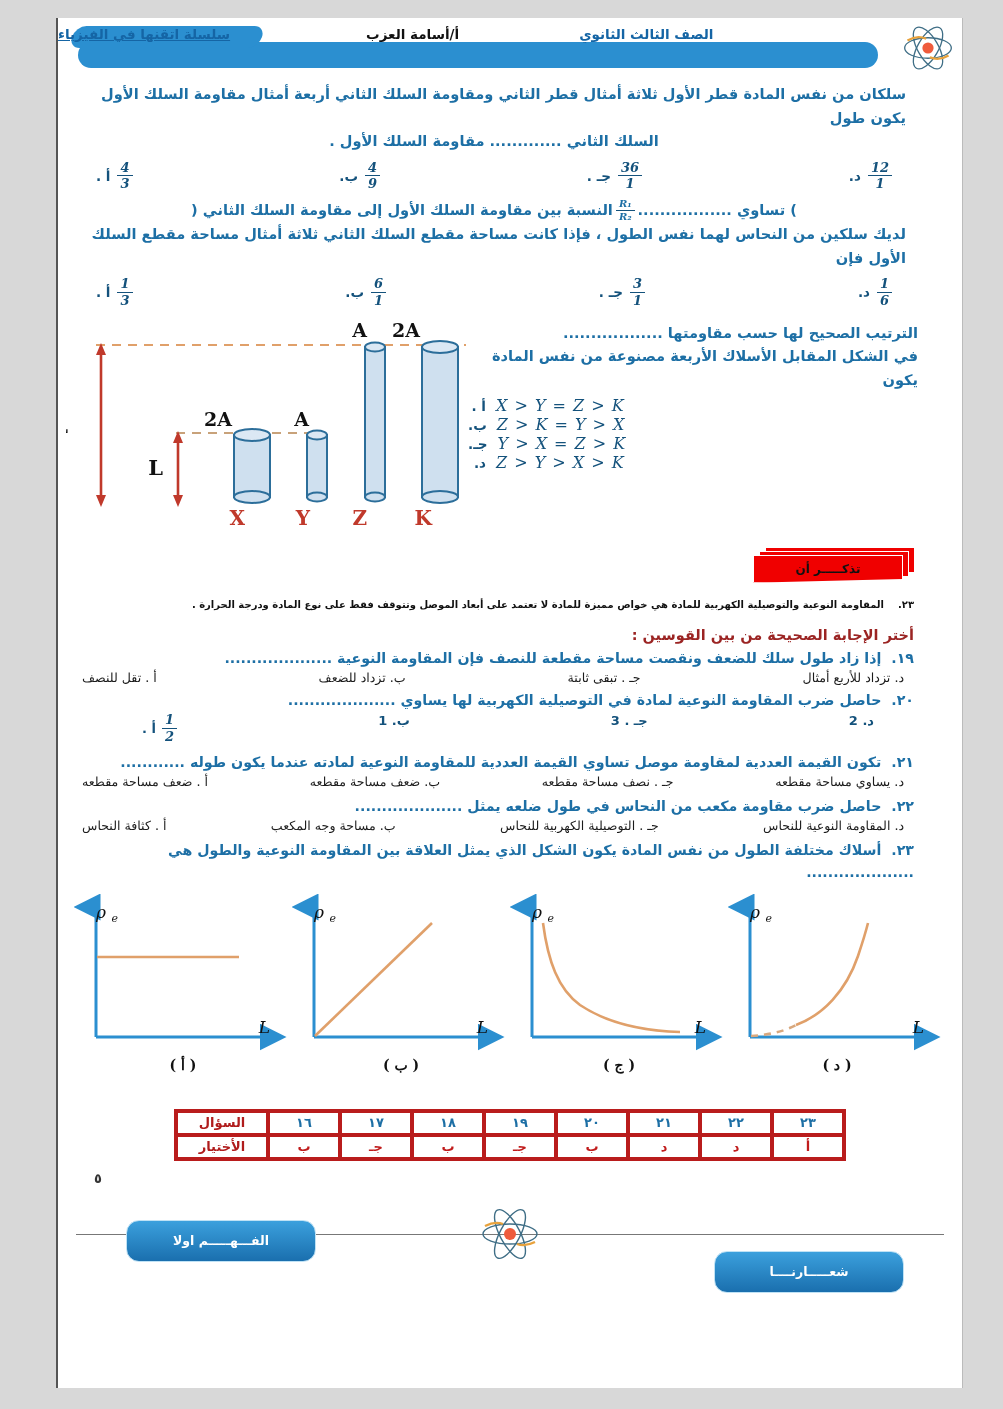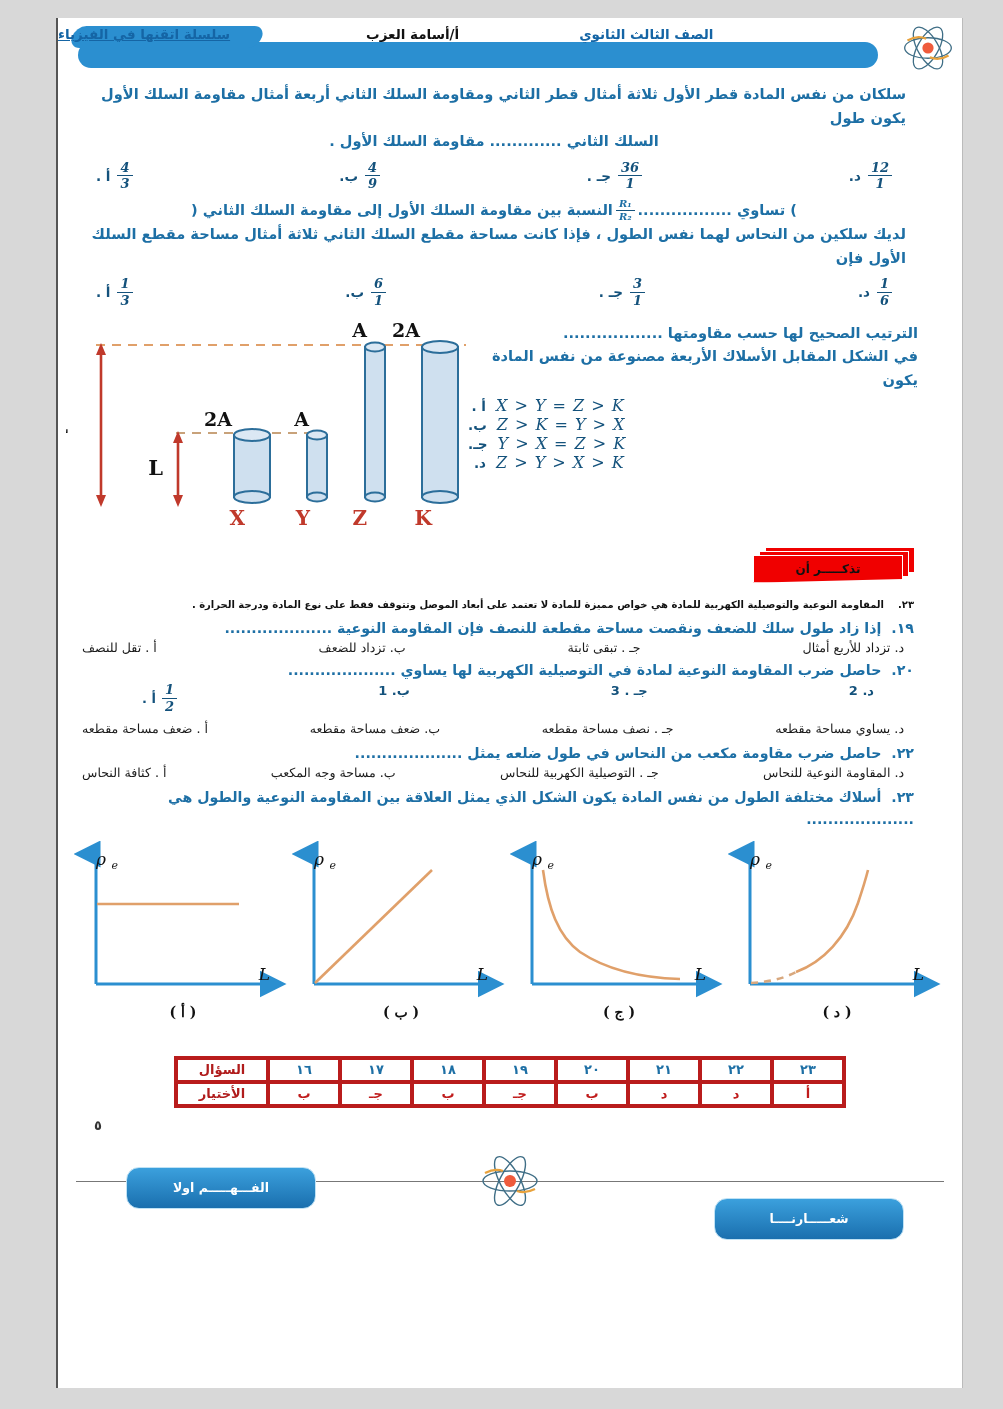--- a/index.html
+++ b/index.html
@@ -317,20 +317,21 @@
       <div class="lbl">تذكـــــر أن</div>
     </div>
   </div>
 
   <div class="q23note">
     <span>٢٣.</span>
     &nbsp;&nbsp;
     <span>المقاومة النوعية والتوصيلية الكهربية للمادة هي خواص مميزة للمادة لا تعتمد على أبعاد الموصل وتتوقف فقط على نوع المادة ودرجة الحرارة .</span>
   </div>
 
+  <div class="choose">أختر الإجابة الصحيحة من بين القوسين :</div>
 
   <div class="qlist">
 
     <div class="qrow">
       <div class="qline">
         <span>١٩.</span>&nbsp;&nbsp;<span>إذا زاد طول سلك للضعف ونقصت مساحة مقطعة للنصف فإن المقاومة النوعية ....................</span>
       </div>
       <div class="qopts">
         <span class="o">أ .   تقل للنصف</span>
         <span class="o">ب. تزداد للضعف</span>
@@ -351,20 +352,23 @@
               <span class="den">2</span>
           </span>
         </span>
         <span>ب.  1</span>
         <span>جـ .  3</span>
         <span>د.  2</span>
       </div>
     </div>
 
     <div class="qrow" style="margin-top:8px;">
+      <div class="qline">
+        <span>٢١.</span>&nbsp;&nbsp;<span>تكون القيمة العددية لمقاومة موصل تساوي القيمة العددية للمقاومة النوعية لمادته عندما يكون طوله ............</span>
+      </div>
       <div class="qopts">
         <span class="o">أ .   ضعف مساحة مقطعه</span>
         <span class="o">ب. ضعف مساحة مقطعه</span>
         <span class="o">جـ . نصف مساحة مقطعه</span>
         <span class="o">د. يساوي مساحة مقطعه</span>
       </div>
     </div>
 
     <div class="qrow" style="margin-top:6px;">
       <div class="qline">

